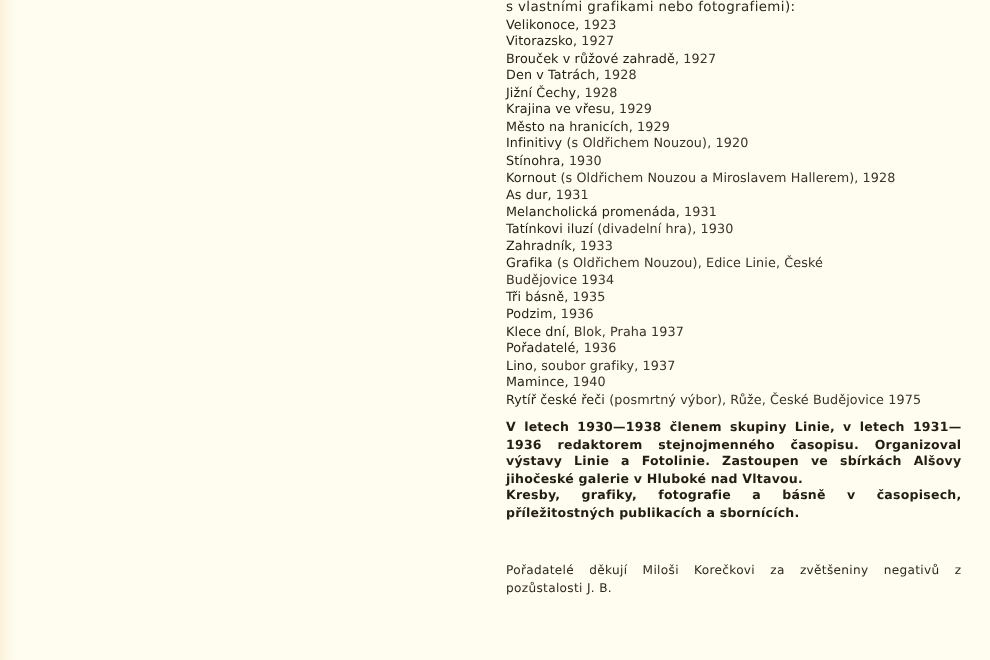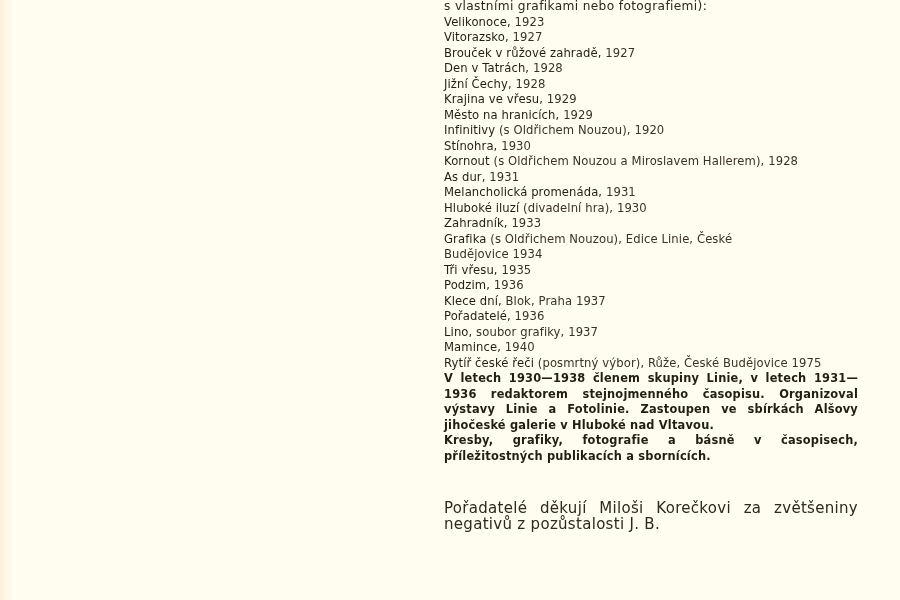--- a/index.html
+++ b/index.html
@@ -16,21 +16,21 @@
       color: #2b2418;
     }
     .paper-edge {
       position: absolute;
       left: 0; top: 0; bottom: 0;
       width: 14px;
       background: linear-gradient(to right, #fbf1dc, rgba(254,253,240,0));
     }
     .column {
       position: absolute;
-      left: 444px;
+      left: 460px;
       top: 0;
       width: 414px;
     }
     .intro {
       font-size: 12.2px;
       line-height: 15.5px;
       letter-spacing: 0.35px;
       margin-top: -1px;
       white-space: nowrap;
       color: #2e271b;
@@ -48,38 +48,38 @@
     }
     .work .title {
       font-weight: normal;
       color: #231d12;
     }
     .work .detail {
       color: #3a3224;
     }
     .work.wrap { white-space: normal; width: 320px; }
     .bio {
-      margin-top: 0;
+      margin-top: 10px;
       font-size: 11.4px;
       line-height: 15.5px;
       font-weight: bold;
       text-align: justify;
       letter-spacing: 0.2px;
       color: #231d12;
     }
     .bio p {
       margin: 0;
       text-align: justify;
     }
     .bio p.first {
       text-align-last: left;
     }
     .ack {
       margin-top: 37px;
-      font-size: 15px;
+      font-size: 11px;
       line-height: 15.5px;
       text-align: justify;
       letter-spacing: 0.3px;
       color: #2f281c;
     }
   </style>
 </head>
 <body>
 
 <div class="paper-edge"></div>
@@ -93,24 +93,24 @@
     <li class="work"><span class="title">Brouček v růžové zahradě,</span><span class="detail"> 1927</span></li>
     <li class="work"><span class="title">Den v Tatrách,</span><span class="detail"> 1928</span></li>
     <li class="work"><span class="title">Jižní Čechy,</span><span class="detail"> 1928</span></li>
     <li class="work"><span class="title">Krajina ve vřesu,</span><span class="detail"> 1929</span></li>
     <li class="work"><span class="title">Město na hranicích,</span><span class="detail"> 1929</span></li>
     <li class="work"><span class="title">Infinitivy</span><span class="detail"> (s Oldřichem Nouzou), 1920</span></li>
     <li class="work"><span class="title">Stínohra,</span><span class="detail"> 1930</span></li>
     <li class="work"><span class="title">Kornout</span><span class="detail"> (s Oldřichem Nouzou a Miroslavem Hallerem), 1928</span></li>
     <li class="work"><span class="title">As dur,</span><span class="detail"> 1931</span></li>
     <li class="work"><span class="title">Melancholická promenáda,</span><span class="detail"> 1931</span></li>
-    <li class="work"><span class="title">Hluboké iluzí</span><span class="detail"> (divadelní hra), 1930</span></li>
+    <li class="work"><span class="title">Tatínkovi iluzí</span><span class="detail"> (divadelní hra), 1930</span></li>
     <li class="work"><span class="title">Zahradník,</span><span class="detail"> 1933</span></li>
     <li class="work wrap"><span class="title">Grafika</span><span class="detail"> (s Oldřichem Nouzou), Edice Linie, České Budějovice 1934</span></li>
-    <li class="work"><span class="title">Tři vřesu,</span><span class="detail"> 1935</span></li>
+    <li class="work"><span class="title">Tři básně,</span><span class="detail"> 1935</span></li>
     <li class="work"><span class="title">Podzim,</span><span class="detail"> 1936</span></li>
     <li class="work"><span class="title">Klece dní,</span><span class="detail"> Blok, Praha 1937</span></li>
     <li class="work"><span class="title">Pořadatelé,</span><span class="detail"> 1936</span></li>
     <li class="work"><span class="title">Lino,</span><span class="detail"> soubor grafiky, 1937</span></li>
     <li class="work"><span class="title">Mamince,</span><span class="detail"> 1940</span></li>
     <li class="work"><span class="title">Rytíř české řeči</span><span class="detail"> (posmrtný výbor), Růže, České Budějovice 1975</span></li>
   </ul>
 
   <div class="bio">
     <p class="first">V letech 1930—1938 členem skupiny Linie, v letech 1931—1936 redaktorem stejnojmenného časopisu. Organizoval výstavy Linie a Fotolinie. Zastoupen ve sbírkách Alšovy jihočeské galerie v Hluboké nad Vltavou.</p>

